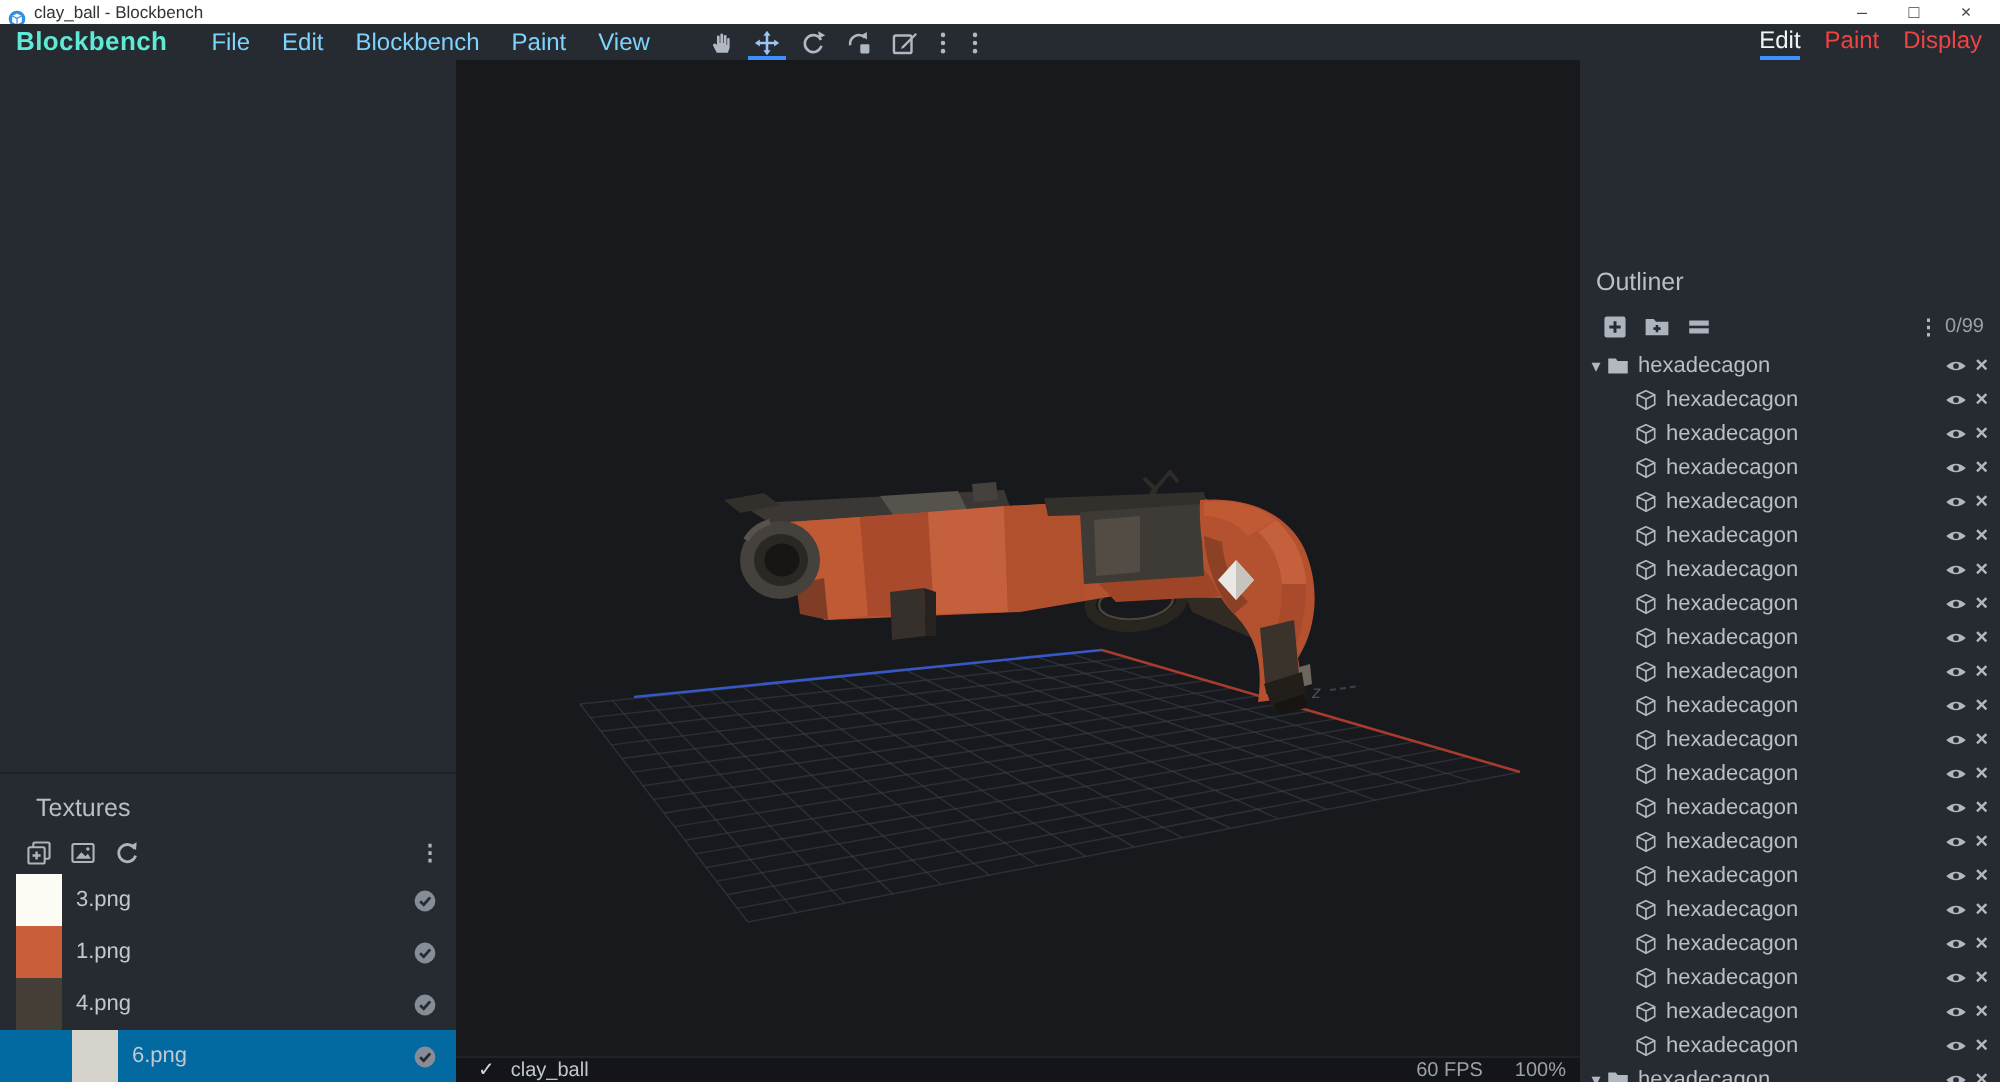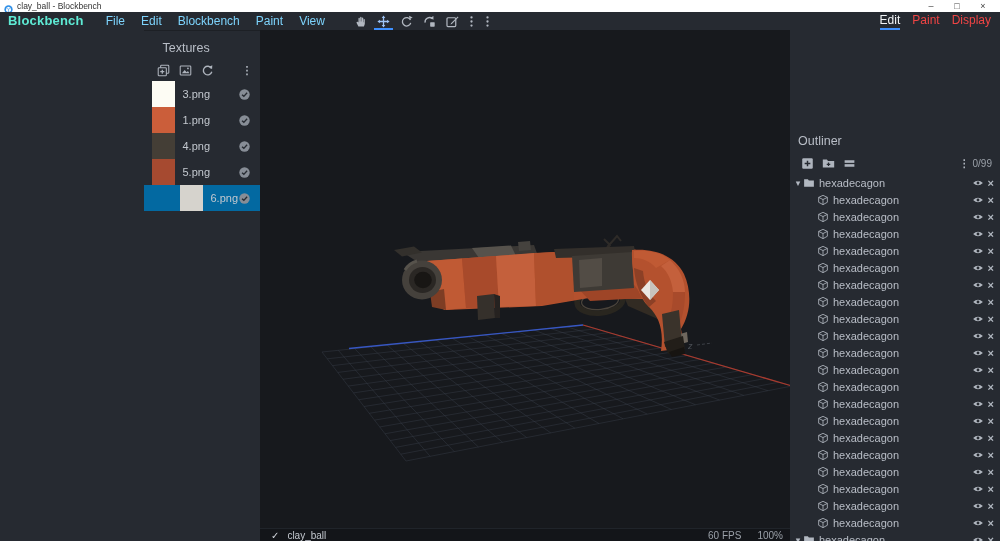--- a/index.html
+++ b/index.html
@@ -25,21 +25,21 @@
   .tool-btn.active { color:#9ec4f5; }
   .tool-btn.active::after { content:""; position:absolute; left:2px; right:2px; bottom:0; height:2px; background:var(--accent); }
   .tool-btn.dots { width:16px; font-size:11px; font-weight:bold; }
   .mode-tabs { margin-left:auto; display:flex; padding-right:3px; }
   .mode-tab { padding:0 6px; line-height:17px; font-size:12px; color:#ef4444; position:relative; }
   .mode-tab.active { color:#f2f4f7; }
   .mode-tab.active::after { content:""; position:absolute; left:6px; right:6px; bottom:0; height:2px; background:var(--accent); }
 
   
   .main { flex:1; display:flex; min-height:0; }
-  .left-panel { width:260px; background:#262a31; display:flex; flex:0 0 auto; }
+  .left-panel { width:228px; background:#262a31; display:flex; flex-direction:column; flex:0 0 auto; }
   .left-spacer { flex:1; }
   .right-panel { width:210px; background:#262a31; flex:0 0 auto; position:relative; overflow:hidden; }
   .viewport { flex:1; position:relative; background:#17191d; min-width:0; }
   .viewport svg.scene { position:absolute; left:0; top:0; }
 
   
   .textures { border-top:1px solid #1d2025; padding-top:8px; }
   .panel-title { font-size:12.5px; color:#b9bec7; padding:2px 0 6px 18px; }
   .tex-toolbar { display:flex; align-items:center; height:20px; padding:0 6px 2px 8px; }
   .tex-toolbar .icon-btn { width:22px; display:flex; justify-content:center; color:#aeb4bd; }
@@ -214,30 +214,20 @@
             <div class="tex-row">
               <span class="tex-swatch" style="background: rgb(68, 62, 54);"></span>
               <span class="tex-name">4.png</span>
               <span class="tex-icons">
                 <span class="chk"><svg viewBox="0 0 16 16">
                     <circle cx="8" cy="8" r="6.4" fill="#878d96"></circle>
                     <path d="M5 8.2 L7.2 10.3 L11.2 5.8" fill="none" stroke="#262a31" stroke-width="1.7"></path>
                   </svg></span>
               </span>
             </div>
-            <div class="tex-row">
-              <span class="tex-swatch" style="background: rgb(166, 74, 48);"></span>
-              <span class="tex-name">5.png</span>
-              <span class="tex-icons">
-                <span class="chk"><svg viewBox="0 0 16 16">
-                    <circle cx="8" cy="8" r="6.4" fill="#878d96"></circle>
-                    <path d="M5 8.2 L7.2 10.3 L11.2 5.8" fill="none" stroke="#262a31" stroke-width="1.7"></path>
-                  </svg></span>
-              </span>
-            </div>
             <div class="tex-row selected">
               <span class="tex-swatch" style="background: rgb(214, 211, 205);"></span>
               <span class="tex-name">6.png</span>
               <span class="tex-icons">
                 <span class="chk"><svg viewBox="0 0 16 16">
                     <circle cx="8" cy="8" r="6.4" fill="#878d96"></circle>
                     <path d="M5 8.2 L7.2 10.3 L11.2 5.8" fill="none" stroke="#262a31" stroke-width="1.7"></path>
                   </svg></span>
               </span>
             </div>

